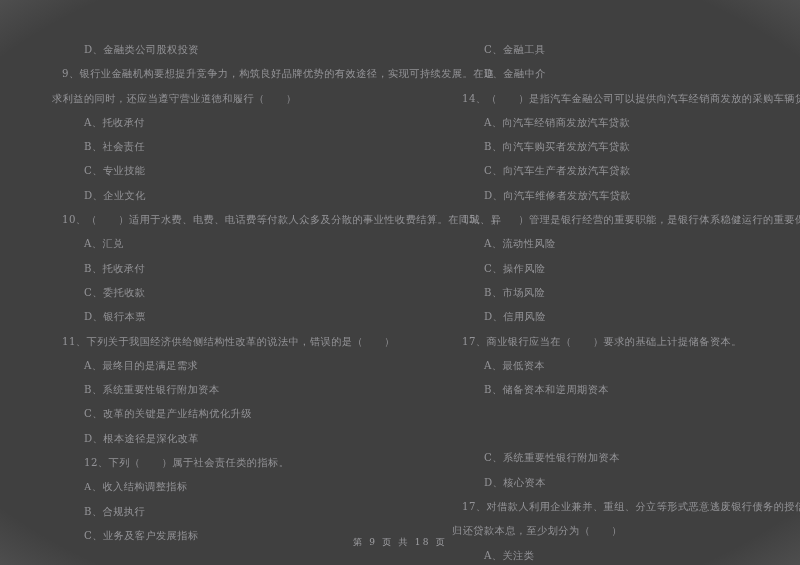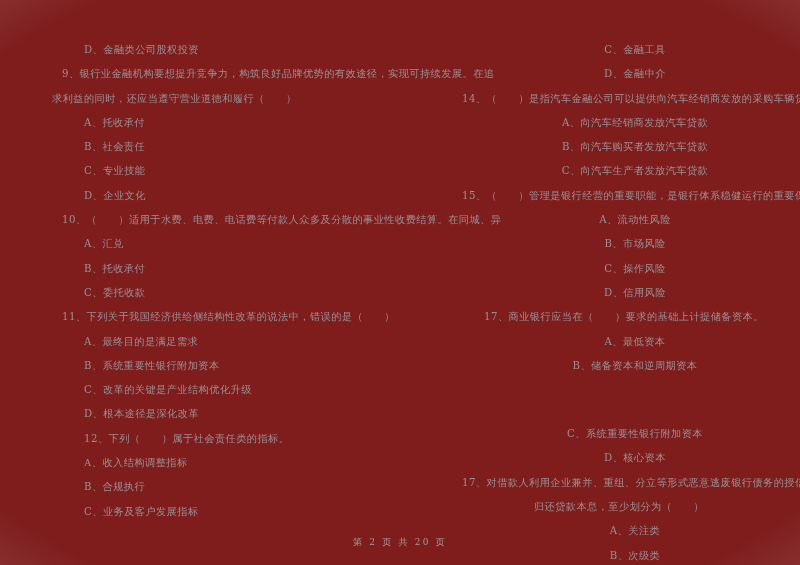--- a/index.html
+++ b/index.html
@@ -36,21 +36,21 @@
     display: flex;
     flex-direction: row;
   }
   .column {
     width: 400px;
     position: relative;
     padding-top: 38px;
     box-sizing: border-box;
   }
   .col-left  { padding-left: 62px; padding-right: 2px; }
-  .col-right { padding-left: 62px; padding-right: 14px; text-align: center; }
+  .col-right { padding-left: 62px; padding-right: 14px; }
 
   .line {
     font-size: 10.2px;
     line-height: 24.3px;
     height: 24.3px;
     color: #9b9b9f;
     white-space: nowrap;
     letter-spacing: 0.45px;
     font-family: "DejaVu Serif", serif;
     -webkit-font-smoothing: antialiased;
@@ -72,70 +72,72 @@
     font-size: 9px;
     letter-spacing: 2.2px;
     color: #a8a8ac;
     font-family: "DejaVu Serif", serif;
     opacity: 0.9;
   }
 </style>
 </head>
 <body>
 
-<div id="page" style="background: #7f1d1d;">
+<div id="page" style="background: #404040;">
 
   <div id="paper-texture"></div>
 
   <div id="columns">
 
     <div class="column col-left" id="left-column">
         <div class="line opt-line" style="color: rgb(155, 155, 159);">D、金融类公司股权投资</div>
         <div class="line q-line" style="color: rgb(155, 155, 159);">9、银行业金融机构要想提升竞争力，构筑良好品牌优势的有效途径，实现可持续发展。在追</div>
         <div class="line q-cont" style="color: rgb(155, 155, 159);">求利益的同时，还应当遵守营业道德和履行（　　）</div>
         <div class="line opt-line" style="color: rgb(155, 155, 159);">A、托收承付</div>
         <div class="line opt-line" style="color: rgb(155, 155, 159);">B、社会责任</div>
         <div class="line opt-line" style="color: rgb(155, 155, 159);">C、专业技能</div>
         <div class="line opt-line" style="color: rgb(155, 155, 159);">D、企业文化</div>
         <div class="line q-line" style="color: rgb(155, 155, 159);">10、（　　）适用于水费、电费、电话费等付款人众多及分散的事业性收费结算。在同城、异</div>
         <div class="line opt-line" style="color: rgb(155, 155, 159);">A、汇兑</div>
         <div class="line opt-line" style="color: rgb(155, 155, 159);">B、托收承付</div>
         <div class="line opt-line" style="color: rgb(155, 155, 159);">C、委托收款</div>
+        <div class="line opt-line" style="color: rgb(155, 155, 159);">D、银行本票</div>
         <div class="line q-line" style="color: rgb(155, 155, 159);">11、下列关于我国经济供给侧结构性改革的说法中，错误的是（　　）</div>
         <div class="line opt-line" style="color: rgb(155, 155, 159);">A、最终目的是满足需求</div>
         <div class="line opt-line" style="color: rgb(155, 155, 159);">B、系统重要性银行附加资本</div>
         <div class="line opt-line" style="color: rgb(155, 155, 159);">C、改革的关键是产业结构优化升级</div>
         <div class="line opt-line" style="color: rgb(155, 155, 159);">D、根本途径是深化改革</div>
         <div class="line q-line" style="color: rgb(155, 155, 159); margin-left: 22px;">12、下列（　　）属于社会责任类的指标。</div>
         <div class="line opt-line" style="color: rgb(155, 155, 159); font-family: Liberation Serif, serif;">A、收入结构调整指标</div>
         <div class="line opt-line" style="color: rgb(155, 155, 159);">B、合规执行</div>
         <div class="line opt-line" style="color: rgb(155, 155, 159);">C、业务及客户发展指标</div>
       </div>
 
     <div class="column col-right" id="right-column">
         <div class="line opt-line" style="color: rgb(155, 155, 159);">C、金融工具</div>
         <div class="line opt-line" style="color: rgb(155, 155, 159);">D、金融中介</div>
         <div class="line q-line" style="color: rgb(155, 155, 159);">14、（　　）是指汽车金融公司可以提供向汽车经销商发放的采购车辆贷款和营运设备贷款。</div>
         <div class="line opt-line" style="color: rgb(155, 155, 159);">A、向汽车经销商发放汽车贷款</div>
         <div class="line opt-line" style="color: rgb(155, 155, 159);">B、向汽车购买者发放汽车贷款</div>
         <div class="line opt-line" style="color: rgb(155, 155, 159);">C、向汽车生产者发放汽车贷款</div>
+        <div class="line opt-line" style="color: rgb(155, 155, 159);">D、向汽车维修者发放汽车贷款</div>
         <div class="line q-line" style="color: rgb(155, 155, 159);">15、（　　）管理是银行经营的重要职能，是银行体系稳健运行的重要保障。</div>
         <div class="line opt-line" style="color: rgb(155, 155, 159);">A、流动性风险</div>
+        <div class="line opt-line" style="color: rgb(155, 155, 159);">C、操作风险</div>
         <div class="line opt-line" style="color: rgb(155, 155, 159);">B、市场风险</div>
-        <div class="line opt-line" style="color: rgb(155, 155, 159);">C、操作风险</div>
         <div class="line opt-line" style="color: rgb(155, 155, 159);">D、信用风险</div>
         <div class="line q-line" style="color: rgb(155, 155, 159);">17、商业银行应当在（　　）要求的基础上计提储备资本。</div>
         <div class="line opt-line" style="color: rgb(155, 155, 159);">A、最低资本</div>
         <div class="line opt-line" style="color: rgb(155, 155, 159);">B、储备资本和逆周期资本</div>
         <div class="line opt-line" style="color: rgb(155, 155, 159); margin-top: 44px;">C、系统重要性银行附加资本</div>
         <div class="line opt-line" style="color: rgb(155, 155, 159);">D、核心资本</div>
         <div class="line q-line" style="color: rgb(155, 155, 159);">17、对借款人利用企业兼并、重组、分立等形式恶意逃废银行债务的授信余额，如没有逾期未</div>
         <div class="line q-cont" style="color: rgb(155, 155, 159);">归还贷款本息，至少划分为（　　）</div>
         <div class="line opt-line" style="color: rgb(155, 155, 159);">A、关注类</div>
         <div class="line opt-line" style="color: rgb(155, 155, 159);">B、次级类</div>
         <div class="line opt-line" style="color: rgb(155, 155, 159);">C、可疑类</div>
       </div>
 
   </div>
 
-  <div id="footer">第 2 页 共 20 页</div>
+  <div id="footer">第 9 页 共 18 页</div>
 
 </div>
 
 </body></html>

